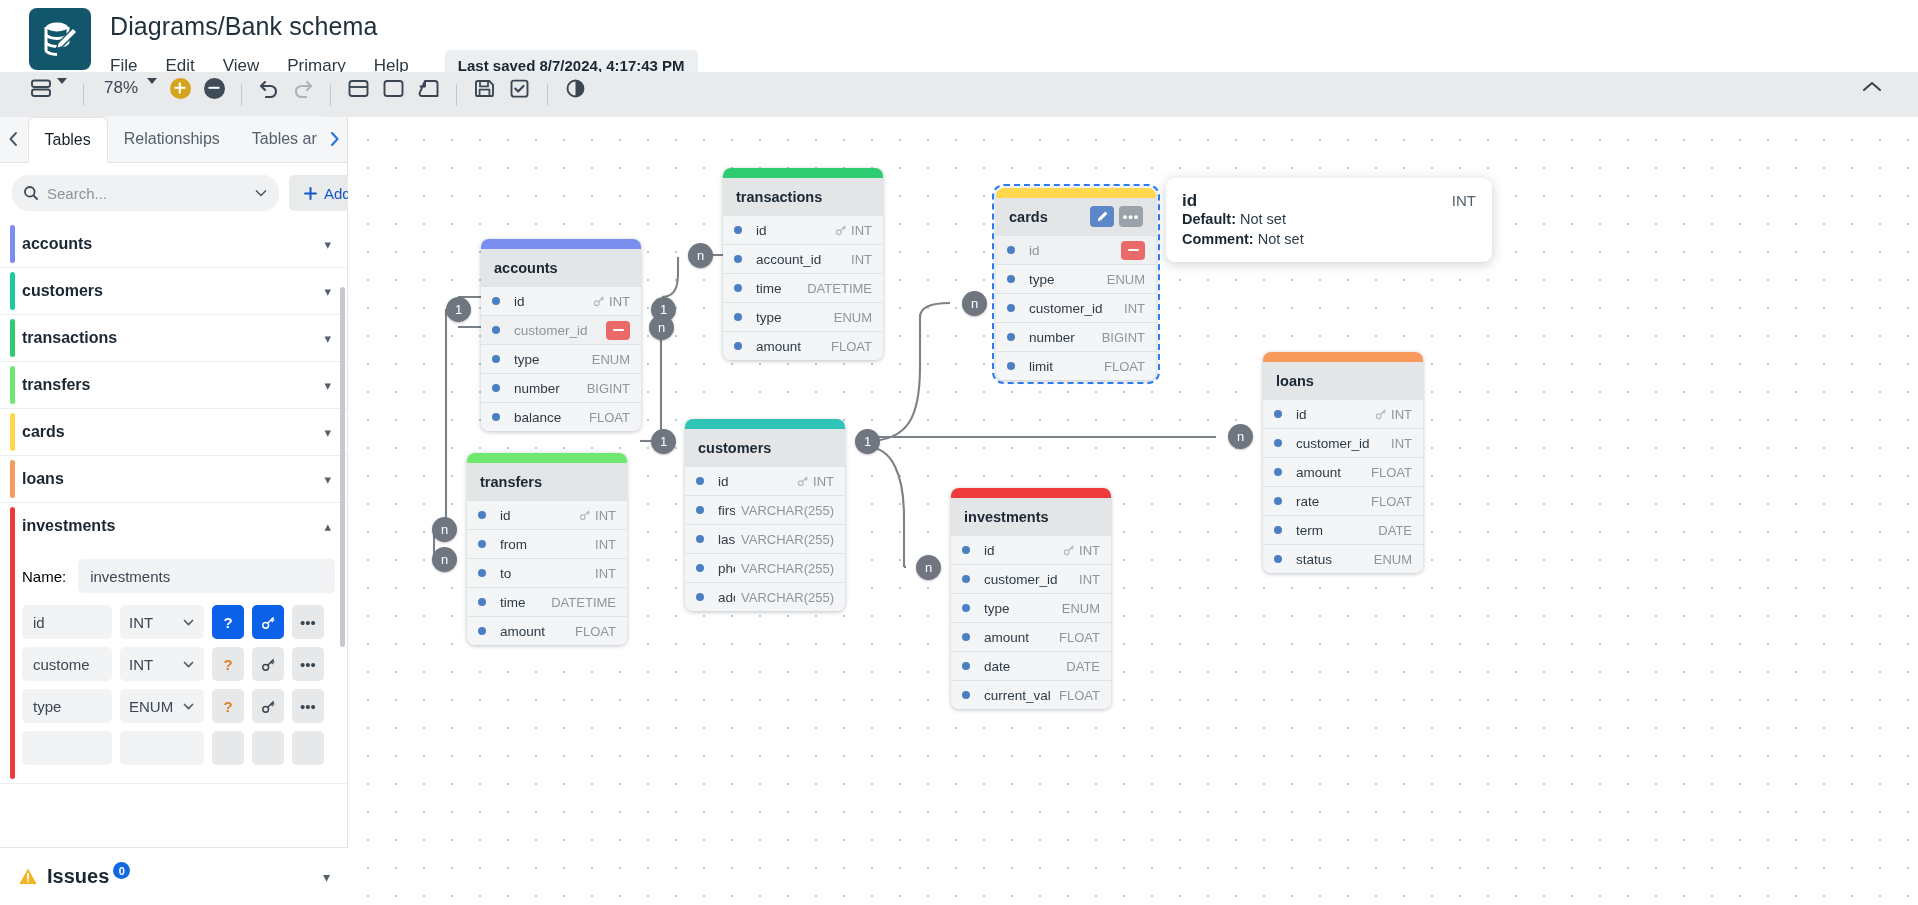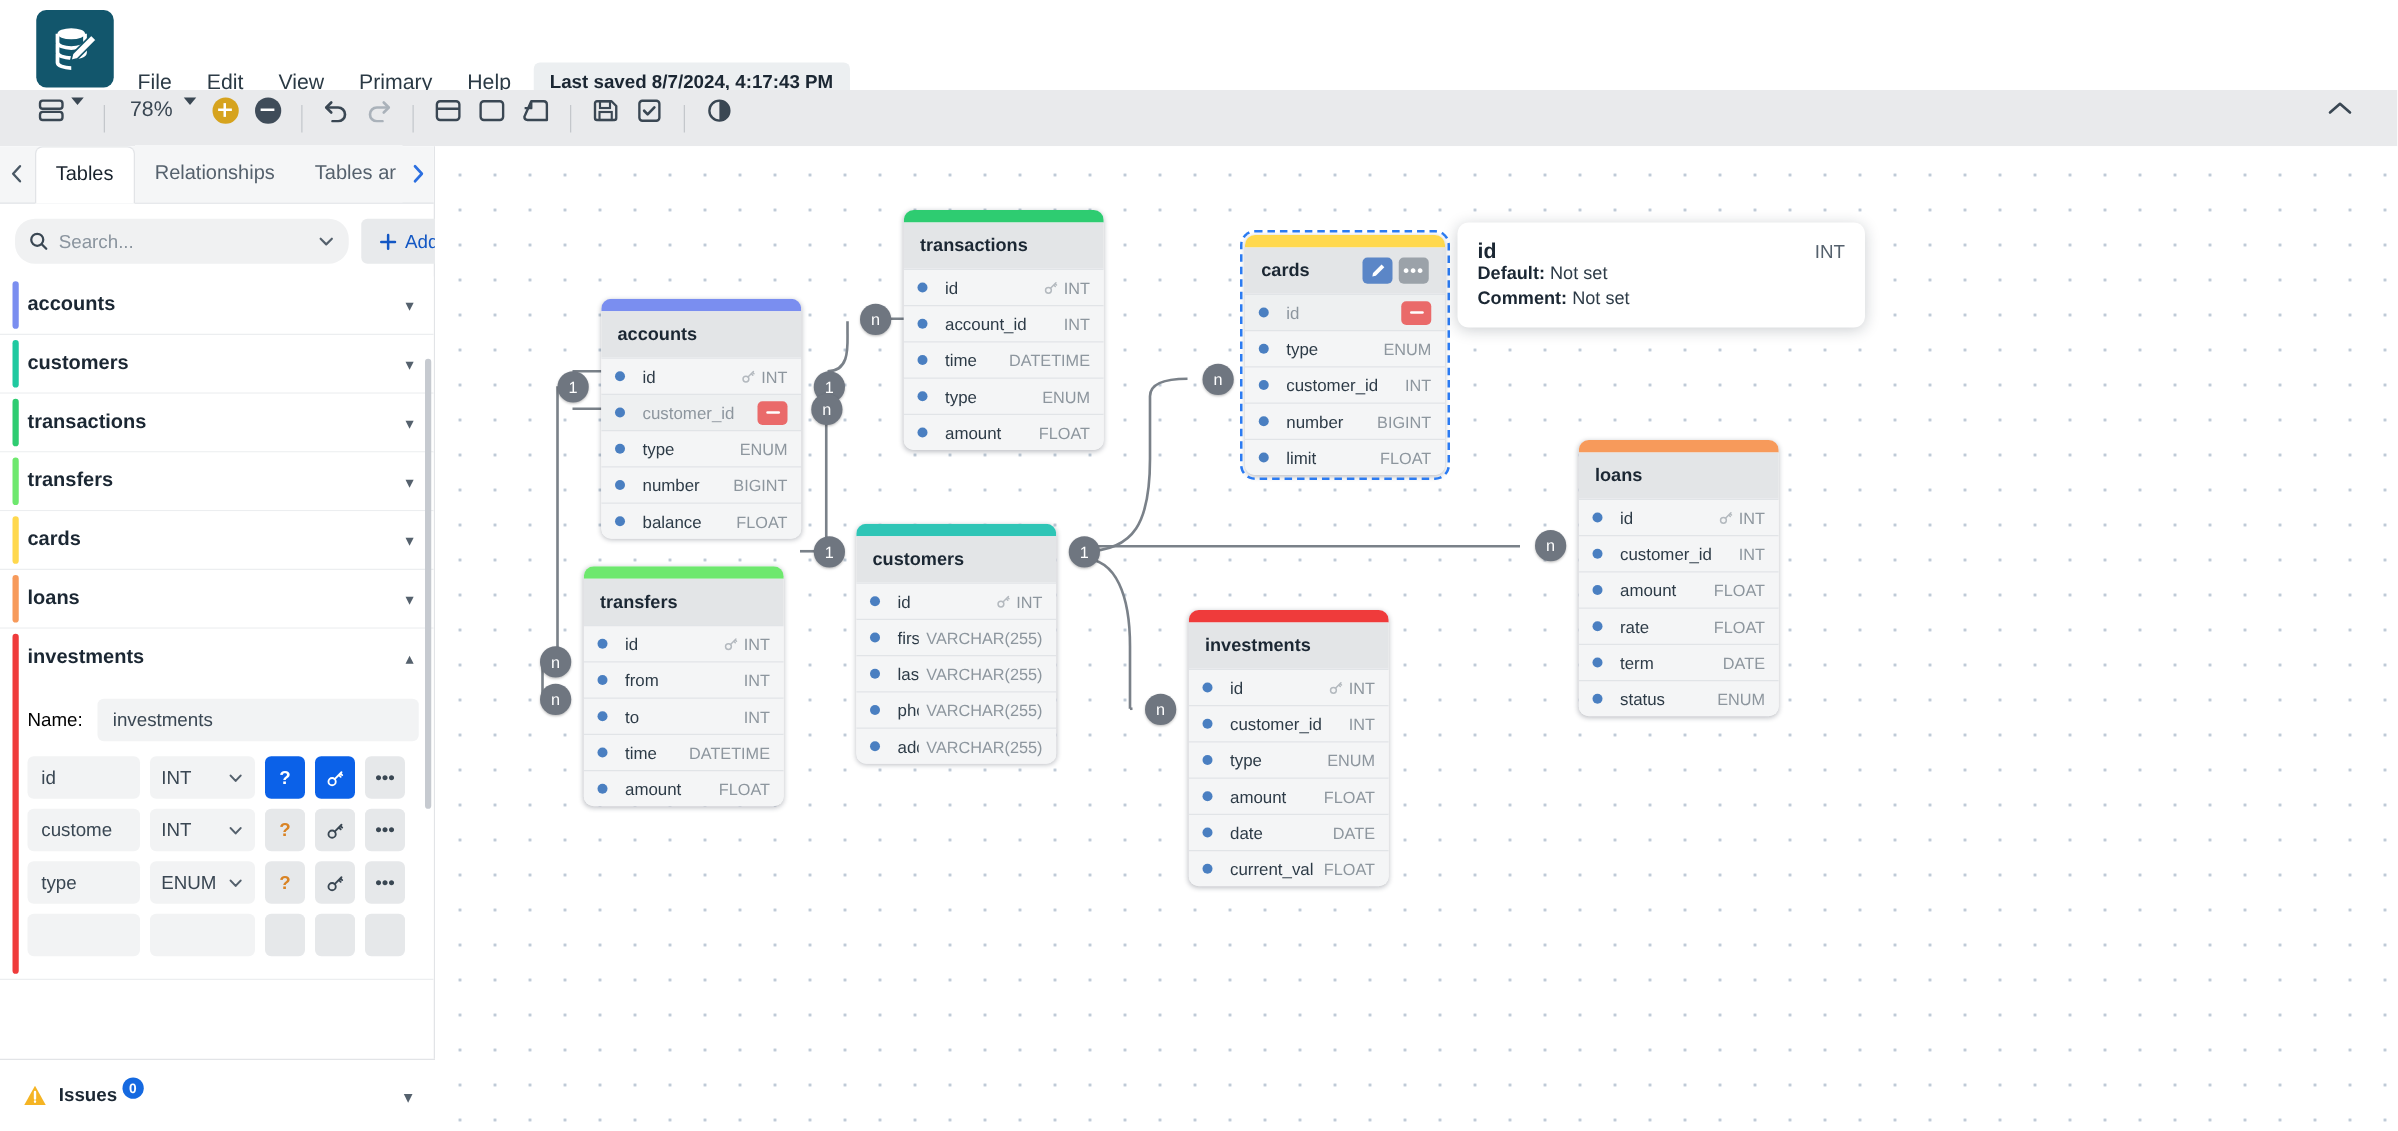--- a/index.html
+++ b/index.html
@@ -20,21 +20,21 @@
     display:flex; align-items:center; justify-content:center;
   }
   .logo svg { width:40px; height:40px; }
   .title { position:absolute; left:110px; top:12px; font-size:25px; color:#21313c; letter-spacing:.1px; }
   .menubar { position:absolute; left:110px; top:50px; display:flex; align-items:center; gap:0; }
   .menu-item {
     font-size:17px; color:#2b3a45; padding:4px 14px; cursor:pointer; border-radius:4px;
   }
   .menu-item:first-child { padding-left:0; }
   .saved-badge {
-    margin-left:4px; background:#eceff1; color:#1b2733; font-size:15px; font-weight:bold;
+    margin-left:22px; background:#eceff1; color:#1b2733; font-size:15px; font-weight:bold;
     padding:7px 13px; border-radius:5px; white-space:nowrap;
   }
 
   
   .toolbar {
     position:absolute; left:0; top:72px; width:1918px; height:45px;
     background:#e9eaec; display:flex; align-items:center; padding:0 24px;
   }
   .tb-btn {
     height:34px; min-width:34px; display:flex; align-items:flex-start; justify-content:center;
@@ -129,21 +129,21 @@
   }
   .mini-btn.q { color:#d98324; font-weight:bold; }
   .mini-btn.on { background:#0b61e8; color:#fff; }
   .mini-btn.on.q { color:#fff; }
   .mini-btn svg { display:block; }
 
   .issues-bar {
     position:absolute; left:0; bottom:0; width:348px; height:58px; background:#fff;
     border-top:1px solid #e2e4e7; display:flex; align-items:center; padding:0 18px; cursor:pointer;
   }
-  .issues-label { font-size:15px; font-weight:bold; color:#1b2733; margin-left:9px; }
+  .issues-label { font-size:20px; font-weight:bold; color:#1b2733; margin-left:9px; }
   .issues-count {
     background:#1569e0;color:#fff;font-size:11px;font-weight:bold;border-radius:50%;
     width:17px;height:17px;display:flex;align-items:center;justify-content:center;
     margin-left:4px; align-self:flex-start; margin-top:14px;
   }
   .issues-chev { margin-left:auto; color:#55616d; font-size:14px; }
   .sb-scroll {
     position:absolute; right:2px; top:170px; width:5px; height:360px;
     background:#c6cad0; border-radius:3px;
   }
@@ -223,20 +223,21 @@
   <div class="header">
     <div class="logo">
       <svg viewBox="0 0 40 40">
         <ellipse cx="17" cy="8" rx="11" ry="4.4" fill="#fff"></ellipse>
         <path d="M6 8v7c0 2.4 4.9 4.4 11 4.4S28 17.4 28 15V8" fill="none" stroke="#fff" stroke-width="3"></path>
         <path d="M6 16v7c0 2.4 4.9 4.4 11 4.4S28 25.4 28 23v-7" fill="none" stroke="#fff" stroke-width="3"></path>
         <path d="M6 24v7c0 2.4 4.9 4.4 11 4.4" fill="none" stroke="#fff" stroke-width="3"></path>
         <path d="M33 9l4 4-15 15-5.4 1.4L18 24z" fill="#fff" stroke="#12566c" stroke-width="1.4"></path>
       </svg>
     </div>
+    <div class="title">Diagrams/Bank schema</div>
     <div class="menubar">
       <div class="menu-item">File</div>
       <div class="menu-item">Edit</div>
       <div class="menu-item">View</div>
       <div class="menu-item">Primary</div>
       <div class="menu-item">Help</div>
       <div class="saved-badge">Last saved 8/7/2024, 4:17:43 PM</div>
     </div>
   </div>
 

